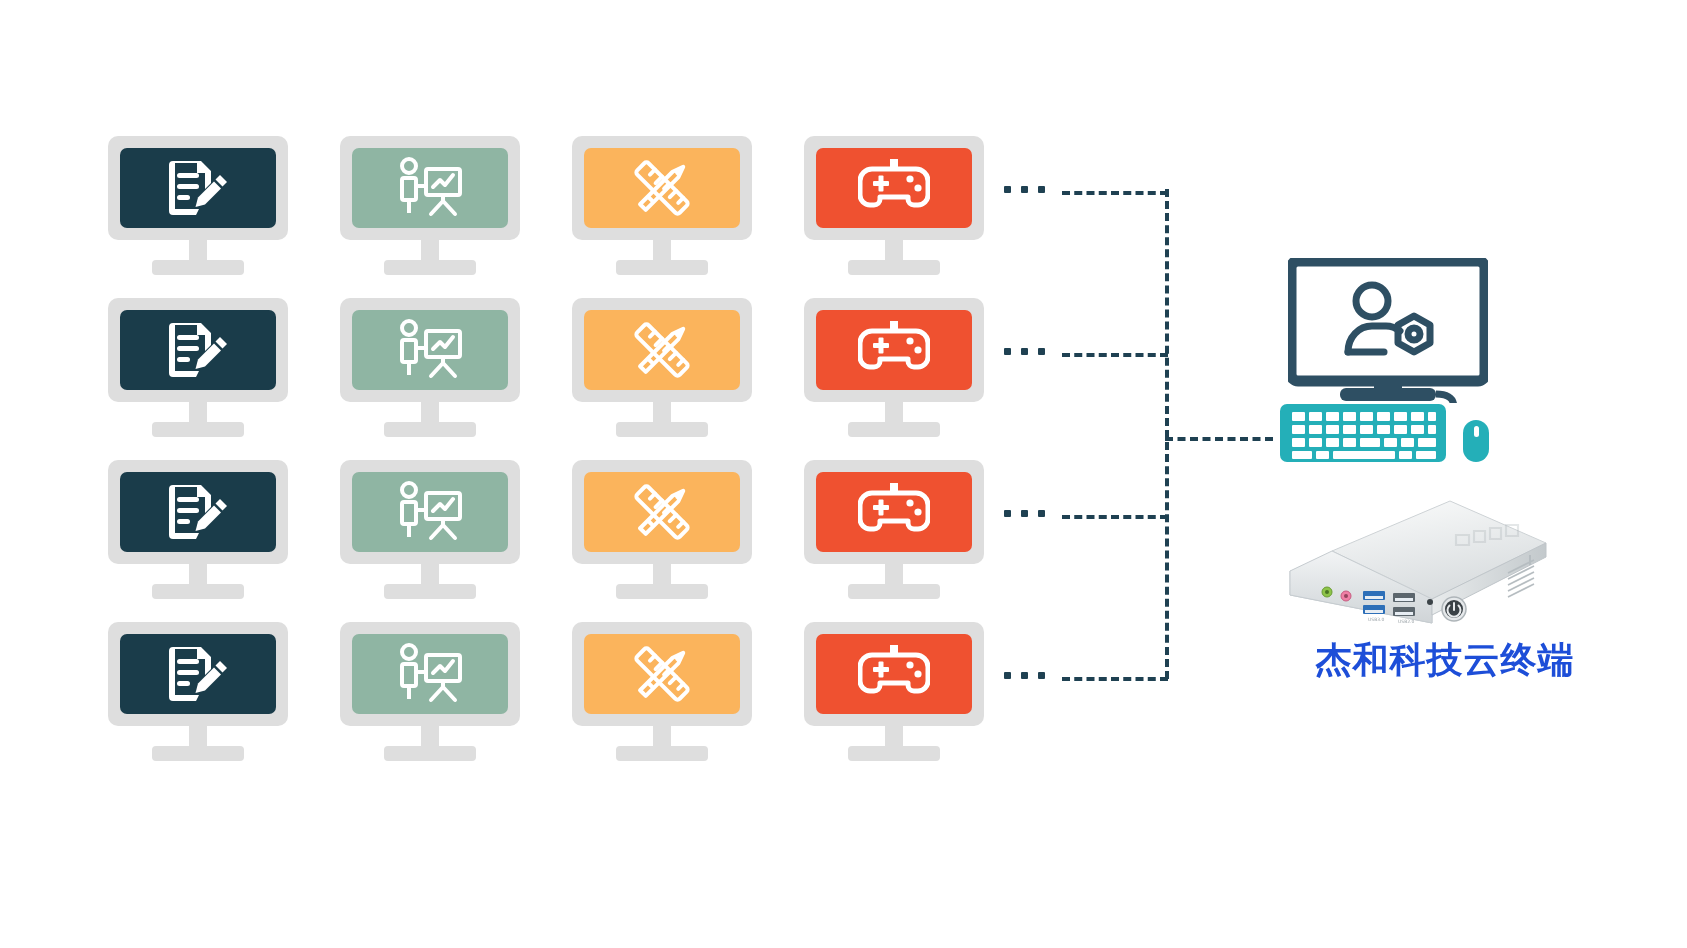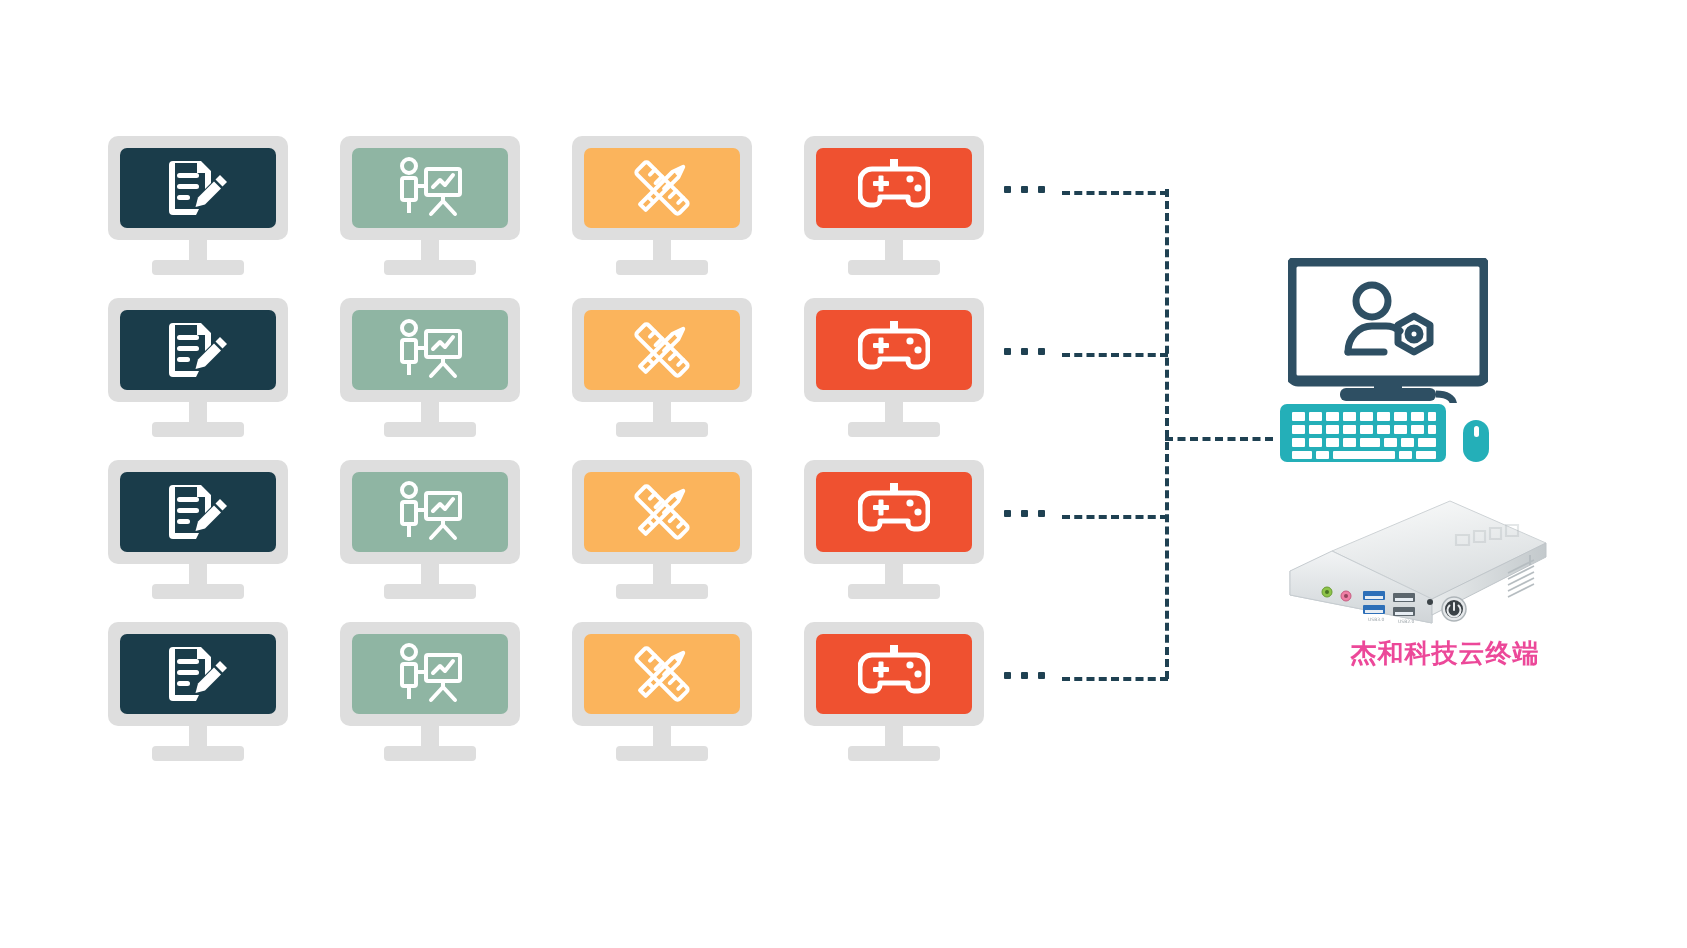--- a/index.html
+++ b/index.html
@@ -98,23 +98,23 @@
   .host-monitor { position: absolute; left: 8px; top: 8px; }
   .kbd-mouse   { position: absolute; left: 0px;  top: 152px; }
   .mini-pc     { position: absolute; left: 0px;  top: 245px; }
 
   .terminal-caption {
     position: absolute;
     left: 0;
     top: 386px;
     width: 330px;
     text-align: center;
-    font-size: 26px;
+    font-size: 36px;
     font-weight: bold;
-    color: #ec4899;
+    color: #1d4ed8;
     letter-spacing: 1px;
     font-family: "DejaVu Sans", "Liberation Sans", sans-serif;
   }
 </style>
 </head>
 <body>
 
 <div id="stage">
 
   <div class="client" style="left:108px; top:136px;">

